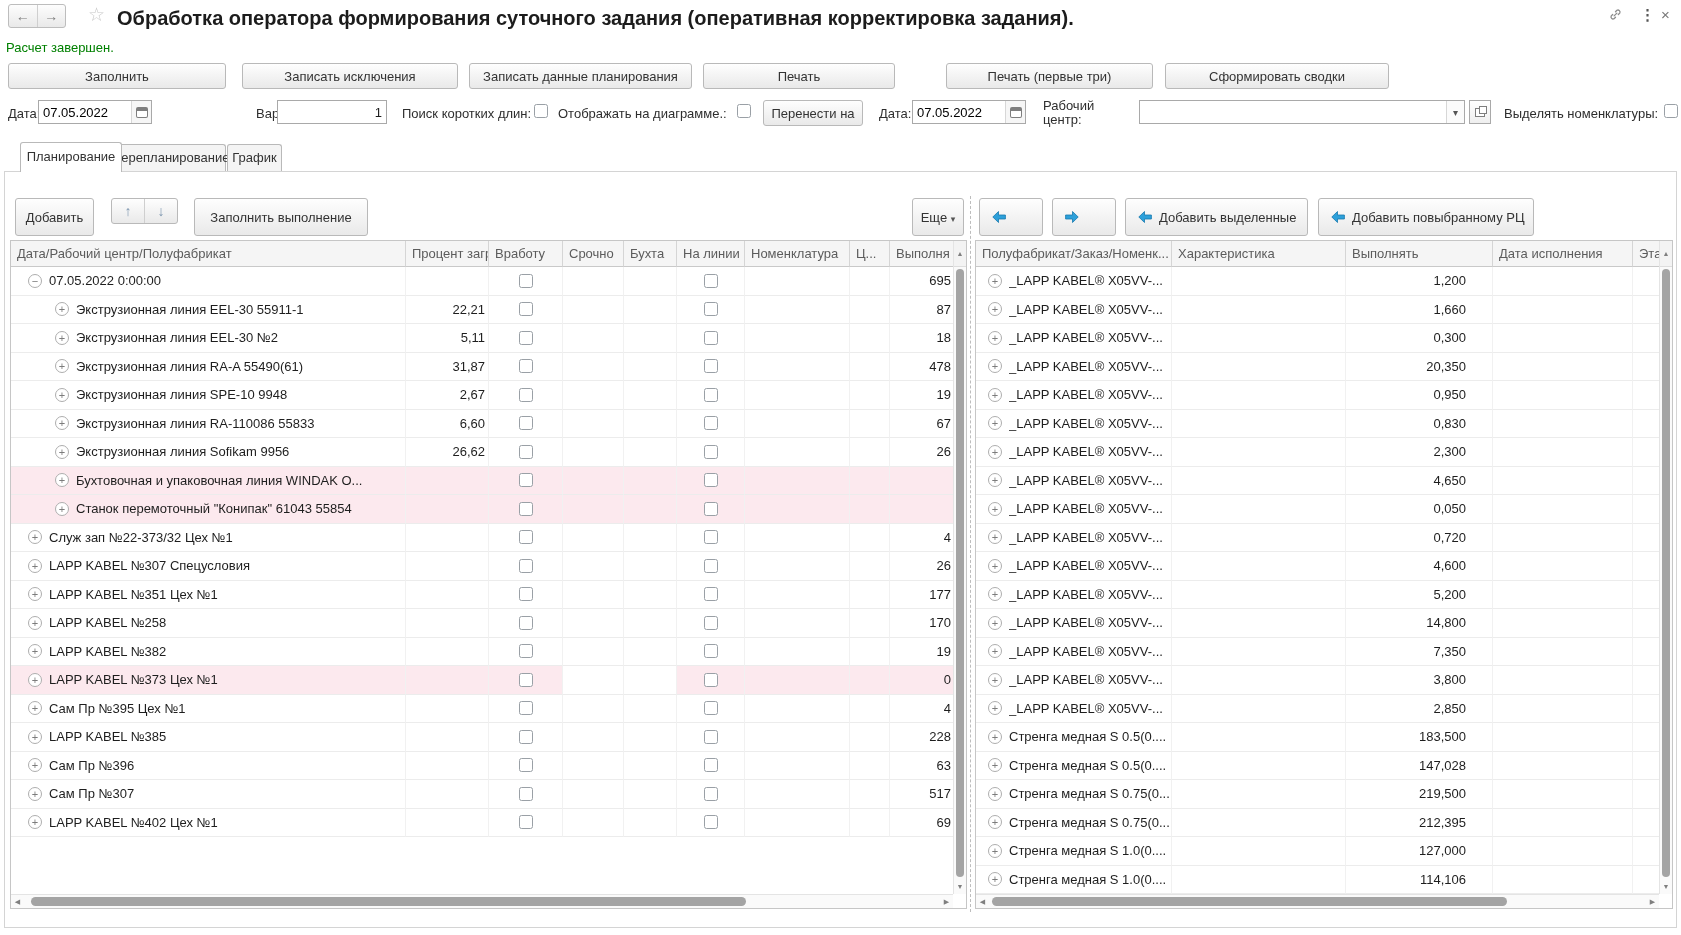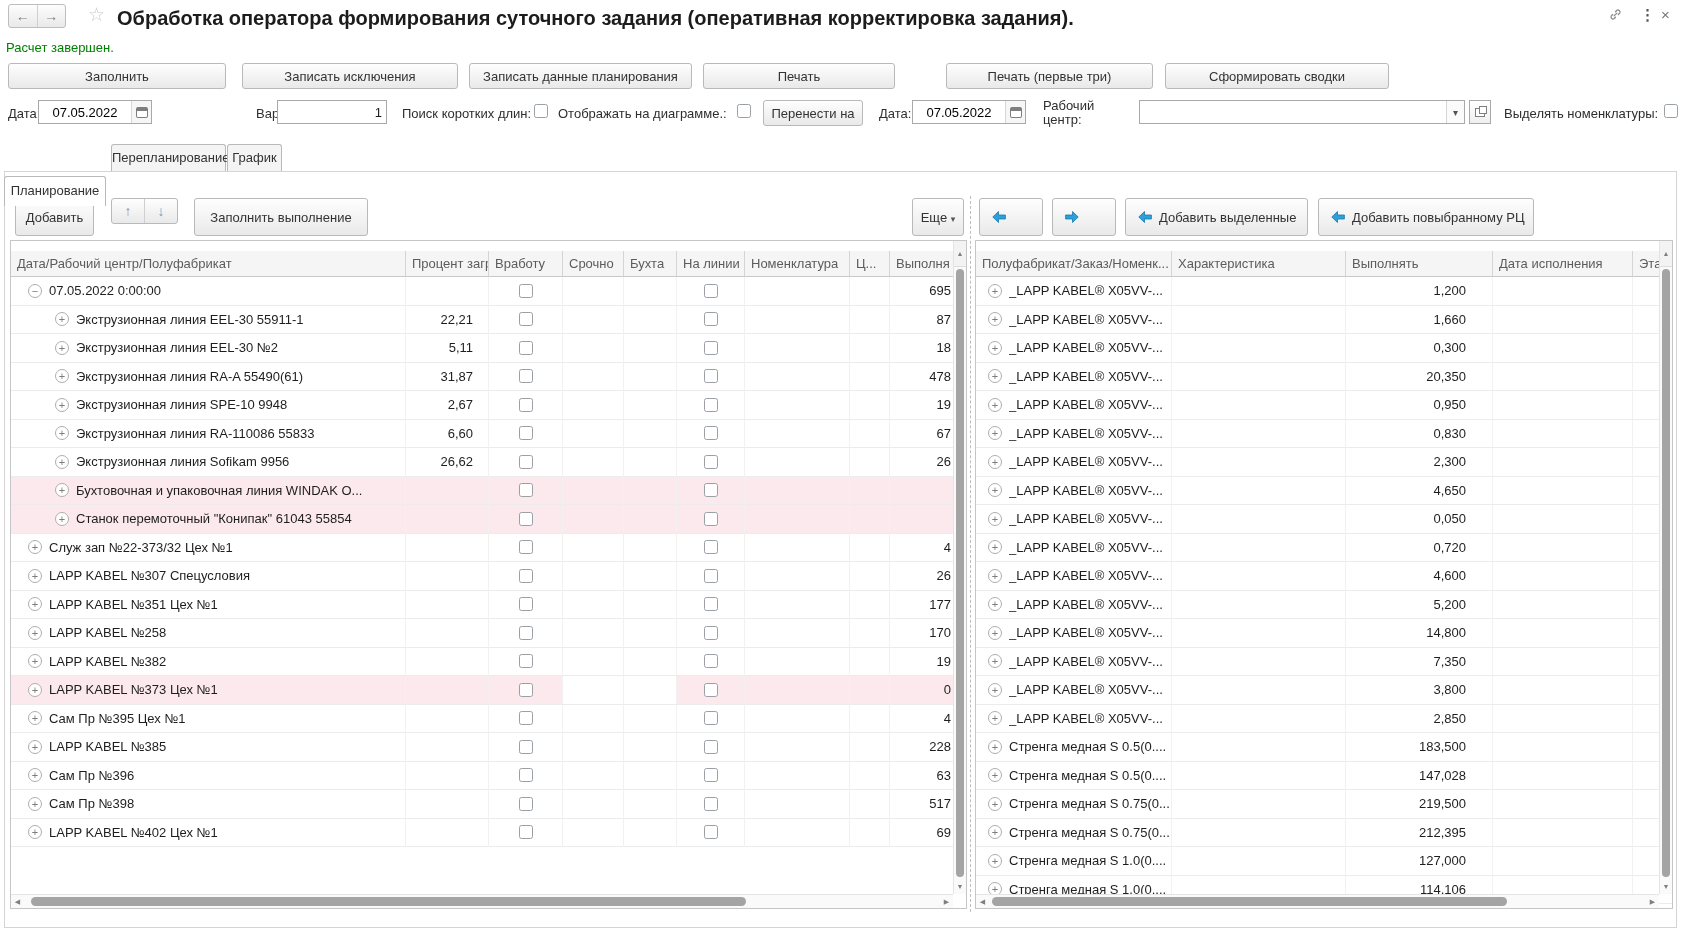--- a/index.html
+++ b/index.html
@@ -30,34 +30,34 @@
   .actions button:nth-of-type(2){ left:242px; width:216px; }
   .actions button:nth-of-type(3){ left:469px; width:223px; }
   .actions button:nth-of-type(4){ left:703px; width:192px; }
   .actions button:nth-of-type(5){ left:946px; width:207px; }
   .actions button:nth-of-type(6){ left:1165px;width:224px; }
   
   .plabel { position:absolute; top:106px; color:#2e2e2e; white-space:nowrap; }
   .field { position:absolute; top:100px; height:24px; border:1px solid #a9a9a9; background:#fff;
            font-family:inherit; font-size:13px; padding:0 4px; color:#1e1e1e; }
   .fieldwrap { position:absolute; top:100px; height:24px; border:1px solid #a9a9a9; background:#fff; display:flex; align-items:center; }
-  .fieldwrap input { border:none; outline:none; flex:1; height:100%; font-family:inherit; font-size:13px; padding:0 4px; min-width:0;text-align:center; }
+  .fieldwrap input { border:none; outline:none; flex:1; height:100%; font-family:inherit; font-size:13px; padding:0 4px; min-width:0; }
   .cal-btn { width:20px; height:22px; border:none; border-left:1px solid #d7d7d7; background:#f6f6f6; cursor:pointer; display:flex; align-items:center; justify-content:center; }
   .cal-glyph { display:inline-block; width:12px; height:11px; border:1px solid #7e7e7e; border-top:4px solid #7e7e7e; border-radius:2px; background:#fff; }
   .combo-arrow { width:18px; height:22px; border:none; border-left:1px solid #d7d7d7; background:#fbfbfb; color:#555; font-size:10px; cursor:pointer; }
   .sq-btn { position:absolute; top:100px; width:22px; height:24px; border:1px solid #a9a9a9; background:linear-gradient(#fff,#efefef); cursor:pointer; display:flex; align-items:center; justify-content:center; }
   .open-glyph { display:inline-block; width:10px; height:9px; border:1px solid #7e7e7e; position:relative; background:#fff; }
   .open-glyph::after { content:""; position:absolute; right:-3px; top:-3px; width:6px; height:6px; border:1px solid #7e7e7e; background:#fff; }
   .checkbox { display:inline-block; width:14px; height:14px; border:1px solid #9aa0a6; border-radius:2.5px; background:#fff; cursor:pointer; }
   .pcheck { position:absolute; top:104px; }
   
   .tabs .tab { position:absolute; height:27px; top:144px; background:#f4f4f4; border:1px solid #b9b9b9;
     border-bottom:none; border-radius:3px 3px 0 0; color:#333; line-height:26px; text-align:center; cursor:pointer; z-index:3; }
   .tabs .tab.active { background:#fff; top:142px; height:30px; line-height:28px; z-index:5; }
-  .tabs .tab:nth-of-type(1){ left:4px; width:102px;margin-top:34px; }
+  .tabs .tab:nth-of-type(1){ left:20px; width:102px; }
   .tabs .tab:nth-of-type(2){ left:111px; width:115px; }
   .tabs .tab:nth-of-type(3){ left:227px; width:55px; }
   .panel { position:absolute; left:4px; top:171px; width:1673px; height:757px; border:1px solid #d4d4d4; background:#fff; z-index:1; }
   .splitter { position:absolute; left:970px; top:196px; height:716px; width:0; border-left:1px dashed #bdbdbd; z-index:2; }
   
   .tbtn { position:absolute; top:198px; height:38px; z-index:4; }
   .updown { position:absolute; left:111px; top:198px; width:67px; height:26px; border:1px solid #b9b9b9; border-radius:3px;
             background:linear-gradient(#fefefe,#e9e9e9); display:flex; z-index:4; }
   .updown button { flex:1; background:transparent; border:none; color:#7d96af; font-size:14px; font-weight:bold; cursor:pointer; }
   .updown button:first-child { border-right:1px solid #cfcfcf; }
@@ -65,21 +65,21 @@
   .blue-arrow { display:inline-block; vertical-align:middle; }
   .rtb button { display:flex; align-items:center; gap:7px; padding-left:12px; }
   .rtb button:nth-of-type(1){ left:979px;  width:64px; }
   .rtb button:nth-of-type(2){ left:1052px; width:64px; }
   .rtb button:nth-of-type(3){ left:1125px; width:183px; }
   .rtb button:nth-of-type(4){ left:1318px; width:216px; }
   
   .tablebox { position:absolute; top:240px; border:1px solid #c6c6c6; background:#fff; z-index:2; overflow:hidden; }
   .lt { left:10px; width:957px; height:669px; }
   .rt { left:975px; width:698px; height:669px; }
-  .thead { display:flex; height:26px;margin-top:10px; }
+  .thead { display:flex; height:26px; }
   .thead > div { background:#f5f5f5; border-right:1px solid #d5d5d5; border-bottom:1px solid #c9c9c9;
     color:#5c5c5c; line-height:25px; padding:0 6px; white-space:nowrap; overflow:hidden; font-size:13px; cursor:pointer; }
   .lt .thead > div:nth-of-type(1){ width:395px; }
   .lt .thead > div:nth-of-type(2){ width:83px; }
   .lt .thead > div:nth-of-type(3){ width:74px; }
   .lt .thead > div:nth-of-type(4){ width:61px; }
   .lt .thead > div:nth-of-type(5){ width:53px; }
   .lt .thead > div:nth-of-type(6){ width:68px; }
   .lt .thead > div:nth-of-type(7){ width:105px; }
   .lt .thead > div:nth-of-type(8){ width:40px; }
@@ -89,21 +89,21 @@
   .rt .thead > div:nth-of-type(3){ width:147px; }
   .rt .thead > div:nth-of-type(4){ width:140px; }
   .rt .thead > div:nth-of-type(5){ width:39px; border-right:none; }
   .trow { display:flex; height:28.5px; cursor:default; }
   .trow > div { border-right:1px solid #f1f1f1; border-bottom:1px solid #ececec; overflow:hidden; white-space:nowrap;
                 display:flex; align-items:center; }
   .trow.pink > div { background:#fce9ee; }
   .trow.pink.gap > div:nth-child(4), .trow.pink.gap > div:nth-child(5) { background:#fff; }
   .lrow > div:nth-child(1){ width:395px; padding-left:17px; }
   .lrow.lvl1 > div:nth-child(1){ padding-left:44px; }
-  .lrow > div:nth-child(2){ width:83px; justify-content:flex-end; padding-right:15px; }
+  .lrow > div:nth-child(2){ width:83px; justify-content:flex-end; padding-right:3px; }
   .lrow > div:nth-child(3){ width:74px; justify-content:center; }
   .lrow > div:nth-child(4){ width:61px; }
   .lrow > div:nth-child(5){ width:53px; }
   .lrow > div:nth-child(6){ width:68px; justify-content:center; }
   .lrow > div:nth-child(7){ width:105px; }
   .lrow > div:nth-child(8){ width:40px; }
   .lrow > div:nth-child(9){ width:76px; justify-content:flex-end; padding-right:15px; border-right:none; }
   .rrow > div:nth-child(1){ width:196px; padding-left:12px; }
   .rrow > div:nth-child(2){ width:174px; }
   .rrow > div:nth-child(3){ width:147px; justify-content:flex-end; padding-right:26px; }
@@ -589,21 +589,21 @@
           <span class="checkbox"></span>
         </div>
         <div></div>
         <div></div>
         <div class="num">63</div>
       </div>
 
       <div class="trow lrow">
         <div>
           <span class="tree">+</span>
-          <span class="lbl">Сам Пр №398</span>
+          <span class="lbl">Сам Пр №307</span>
         </div>
         <div class="num"></div>
         <div>
           <span class="checkbox"></span>
         </div>
         <div></div>
         <div></div>
         <div>
           <span class="checkbox"></span>
         </div>

